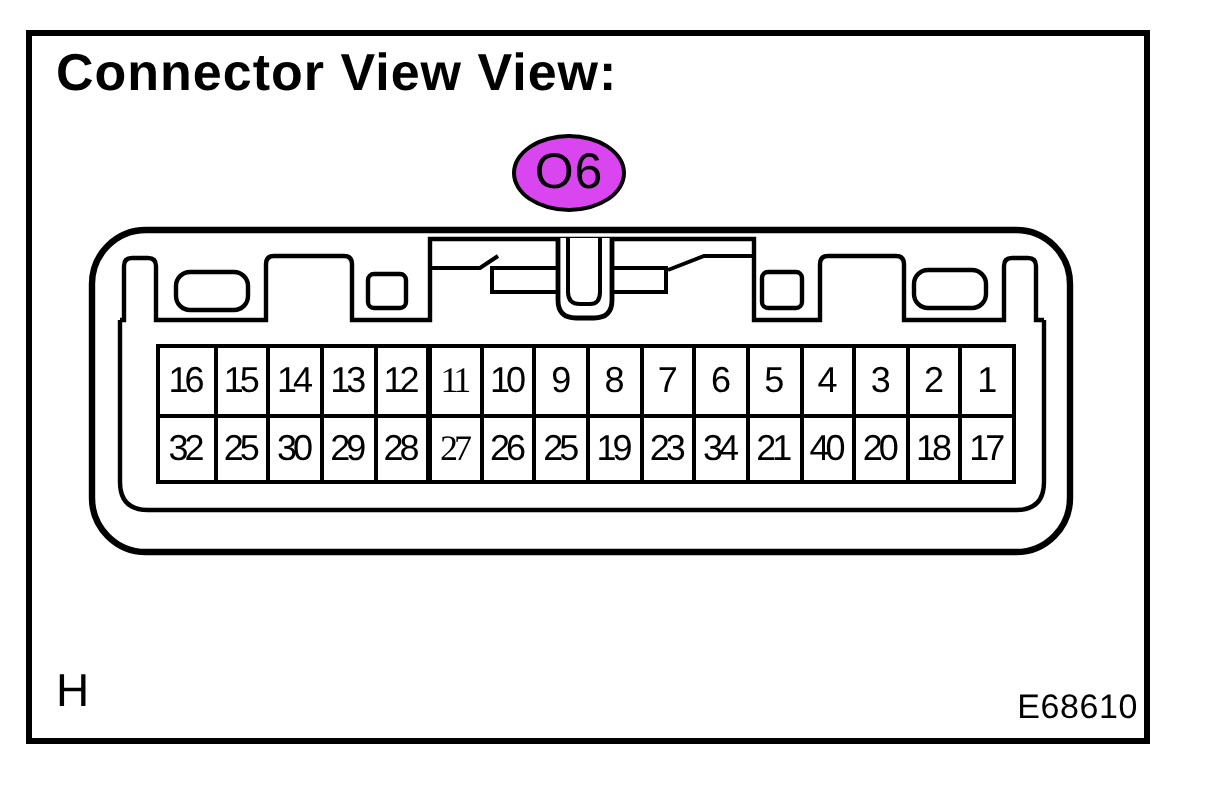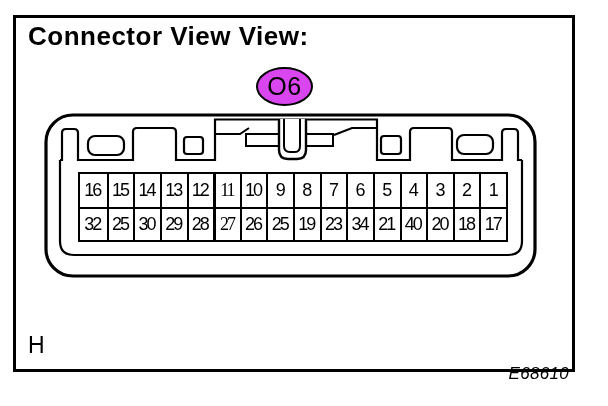--- a/index.html
+++ b/index.html
@@ -66,24 +66,23 @@
   .pin:nth-child(16n+1) { border-left: none; }
   .pin:nth-child(n+17)  { border-top: 2px solid #000; text-align: center; }
   .pin:nth-child(16n+6) { border-left: 3px solid #000; font-family: Liberation Serif, serif; }
   .h-label {
     position: absolute;
     left: 28px; top: 332px;
     font-size: 23px;
   }
   .code-label {
     position: absolute;
-    right: 39px; top: 364px;
+    right: 39px; top: 344px;
     font-size: 17px;
     letter-spacing: 0.3px;
-    font-style: italic;
   }
 </style>
 </head>
 <body>
 
 <div class="frame"></div>
 
 <div class="title">Connector View View:</div>
 
 <div class="badge">

